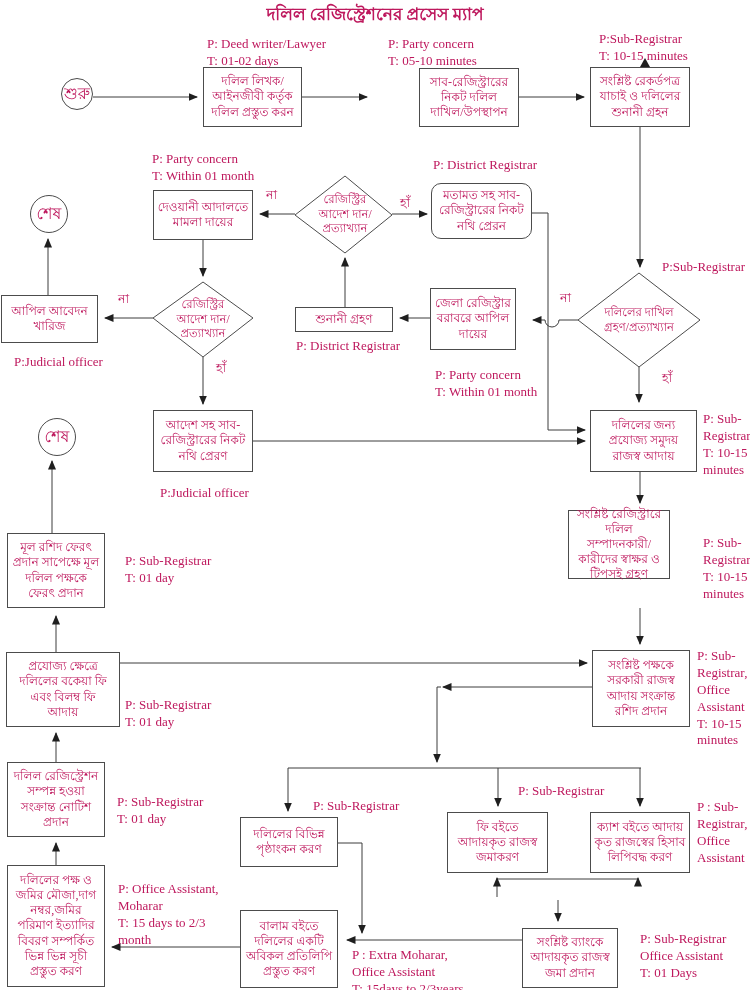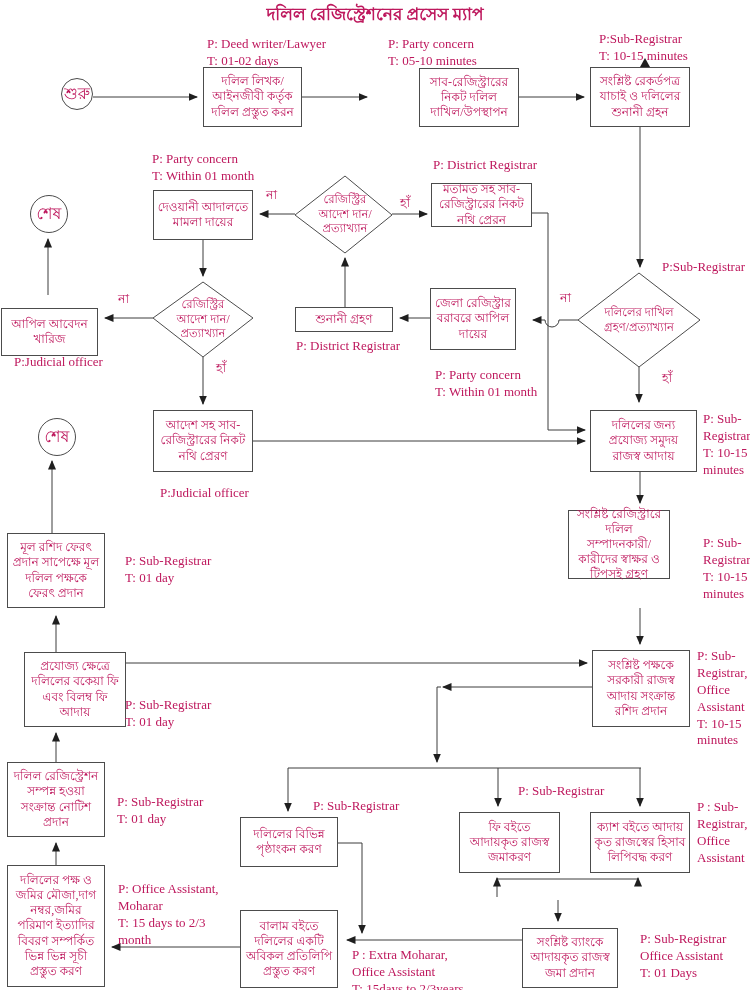--- a/index.html
+++ b/index.html
@@ -102,24 +102,24 @@
 আইনজীবী কর্তৃক
 দলিল প্রস্তুত করন</div>
   <div class="box" style="left:373px;top:68px;width:100px;height:59px;margin-left:46px;">সাব-রেজিস্ট্রারের
 নিকট দলিল
 দাখিল/উপস্থাপন</div>
   <div class="box" style="left:590px;top:67px;width:100px;height:60px;">সংশ্লিষ্ট রেকর্ডপত্র
 যাচাই ও দলিলের
 শুনানী গ্রহন</div>
   <div class="box" style="left:153px;top:190px;width:100px;height:50px;">দেওয়ানী আদালতে
 মামলা দায়ের</div>
-  <div class="box" style="left:431px;top:183px;width:101px;height:44px;">মতামত সহ সাব-
+  <div class="box" style="left:431px;top:183px;width:101px;height:56px;border-radius:10px;">মতামত সহ সাব-
 রেজিস্ট্রারের নিকট
 নথি প্রেরন</div>
-  <div class="box" style="left:1px;top:295px;width:97px;height:48px;margin-top:13px;">আপিল আবেদন
+  <div class="box" style="left:1px;top:295px;width:97px;height:48px;">আপিল আবেদন
 খারিজ</div>
   <div class="box" style="left:295px;top:307px;width:98px;height:25px;">শুনানী গ্রহণ</div>
   <div class="box" style="left:430px;top:288px;width:86px;height:62px;">জেলা রেজিস্ট্রার
 বরাবরে আপিল
 দায়ের</div>
   <div class="box" style="left:153px;top:410px;width:100px;height:62px;">আদেশ সহ সাব-
 রেজিস্ট্রারের নিকট
 নথি প্রেরণ</div>
   <div class="box" style="left:590px;top:410px;width:107px;height:62px;">দলিলের জন্য
 প্রযোজ্য সমুদয়
@@ -130,42 +130,42 @@
 কারীদের স্বাক্ষর ও
 টিপসই গ্রহণ</div>
   <div class="box" style="left:592px;top:650px;width:98px;height:77px;">সংশ্লিষ্ট পক্ষকে
 সরকারী রাজস্ব
 আদায় সংক্রান্ত
 রশিদ প্রদান</div>
   <div class="box" style="left:7px;top:533px;width:98px;height:75px;">মূল রশিদ ফেরৎ
 প্রদান সাপেক্ষে মূল
 দলিল পক্ষকে
 ফেরৎ প্রদান</div>
-  <div class="box" style="left:24px;top:652px;width:102px;height:75px;">প্রযোজ্য ক্ষেত্রে
+  <div class="box" style="left:6px;top:652px;width:114px;height:75px;">প্রযোজ্য ক্ষেত্রে
 দলিলের বকেয়া ফি
 এবং বিলম্ব ফি
 আদায়</div>
   <div class="box" style="left:7px;top:762px;width:98px;height:75px;">দলিল রেজিস্ট্রেশন
 সম্পন্ন হওয়া
 সংক্রান্ত নোটিশ
 প্রদান</div>
   <div class="box" style="left:7px;top:865px;width:98px;height:122px;text-align:center;">দলিলের পক্ষ ও
 জমির মৌজা,দাগ
 নম্বর,জমির
 পরিমাণ ইত্যাদির
 বিবরণ সম্পর্কিত
 ভিন্ন ভিন্ন সূচী
 প্রস্তুত করণ</div>
   <div class="box" style="left:240px;top:817px;width:98px;height:50px;">দলিলের বিভিন্ন
 পৃষ্ঠাংকন করণ</div>
   <div class="box" style="left:240px;top:910px;width:98px;height:78px;">বালাম বইতে
 দলিলের একটি
 অবিকল প্রতিলিপি
 প্রস্তুত করণ</div>
-  <div class="box" style="left:447px;top:812px;width:101px;height:61px;margin-left:12px;">ফি বইতে
+  <div class="box" style="left:447px;top:812px;width:101px;height:61px;">ফি বইতে
 আদায়কৃত রাজস্ব
 জমাকরণ</div>
   <div class="box" style="left:590px;top:812px;width:100px;height:61px;">ক্যাশ বইতে আদায়
 কৃত রাজস্বের হিসাব
 লিপিবদ্ধ করণ</div>
   <div class="box" style="left:522px;top:928px;width:96px;height:60px;">সংশ্লিষ্ট ব্যাংকে
 আদায়কৃত রাজস্ব
 জমা প্রদান</div>
 
   <div class="dtext" style="left:290px;top:183px;width:110px;height:62px;">রেজিস্ট্রির

